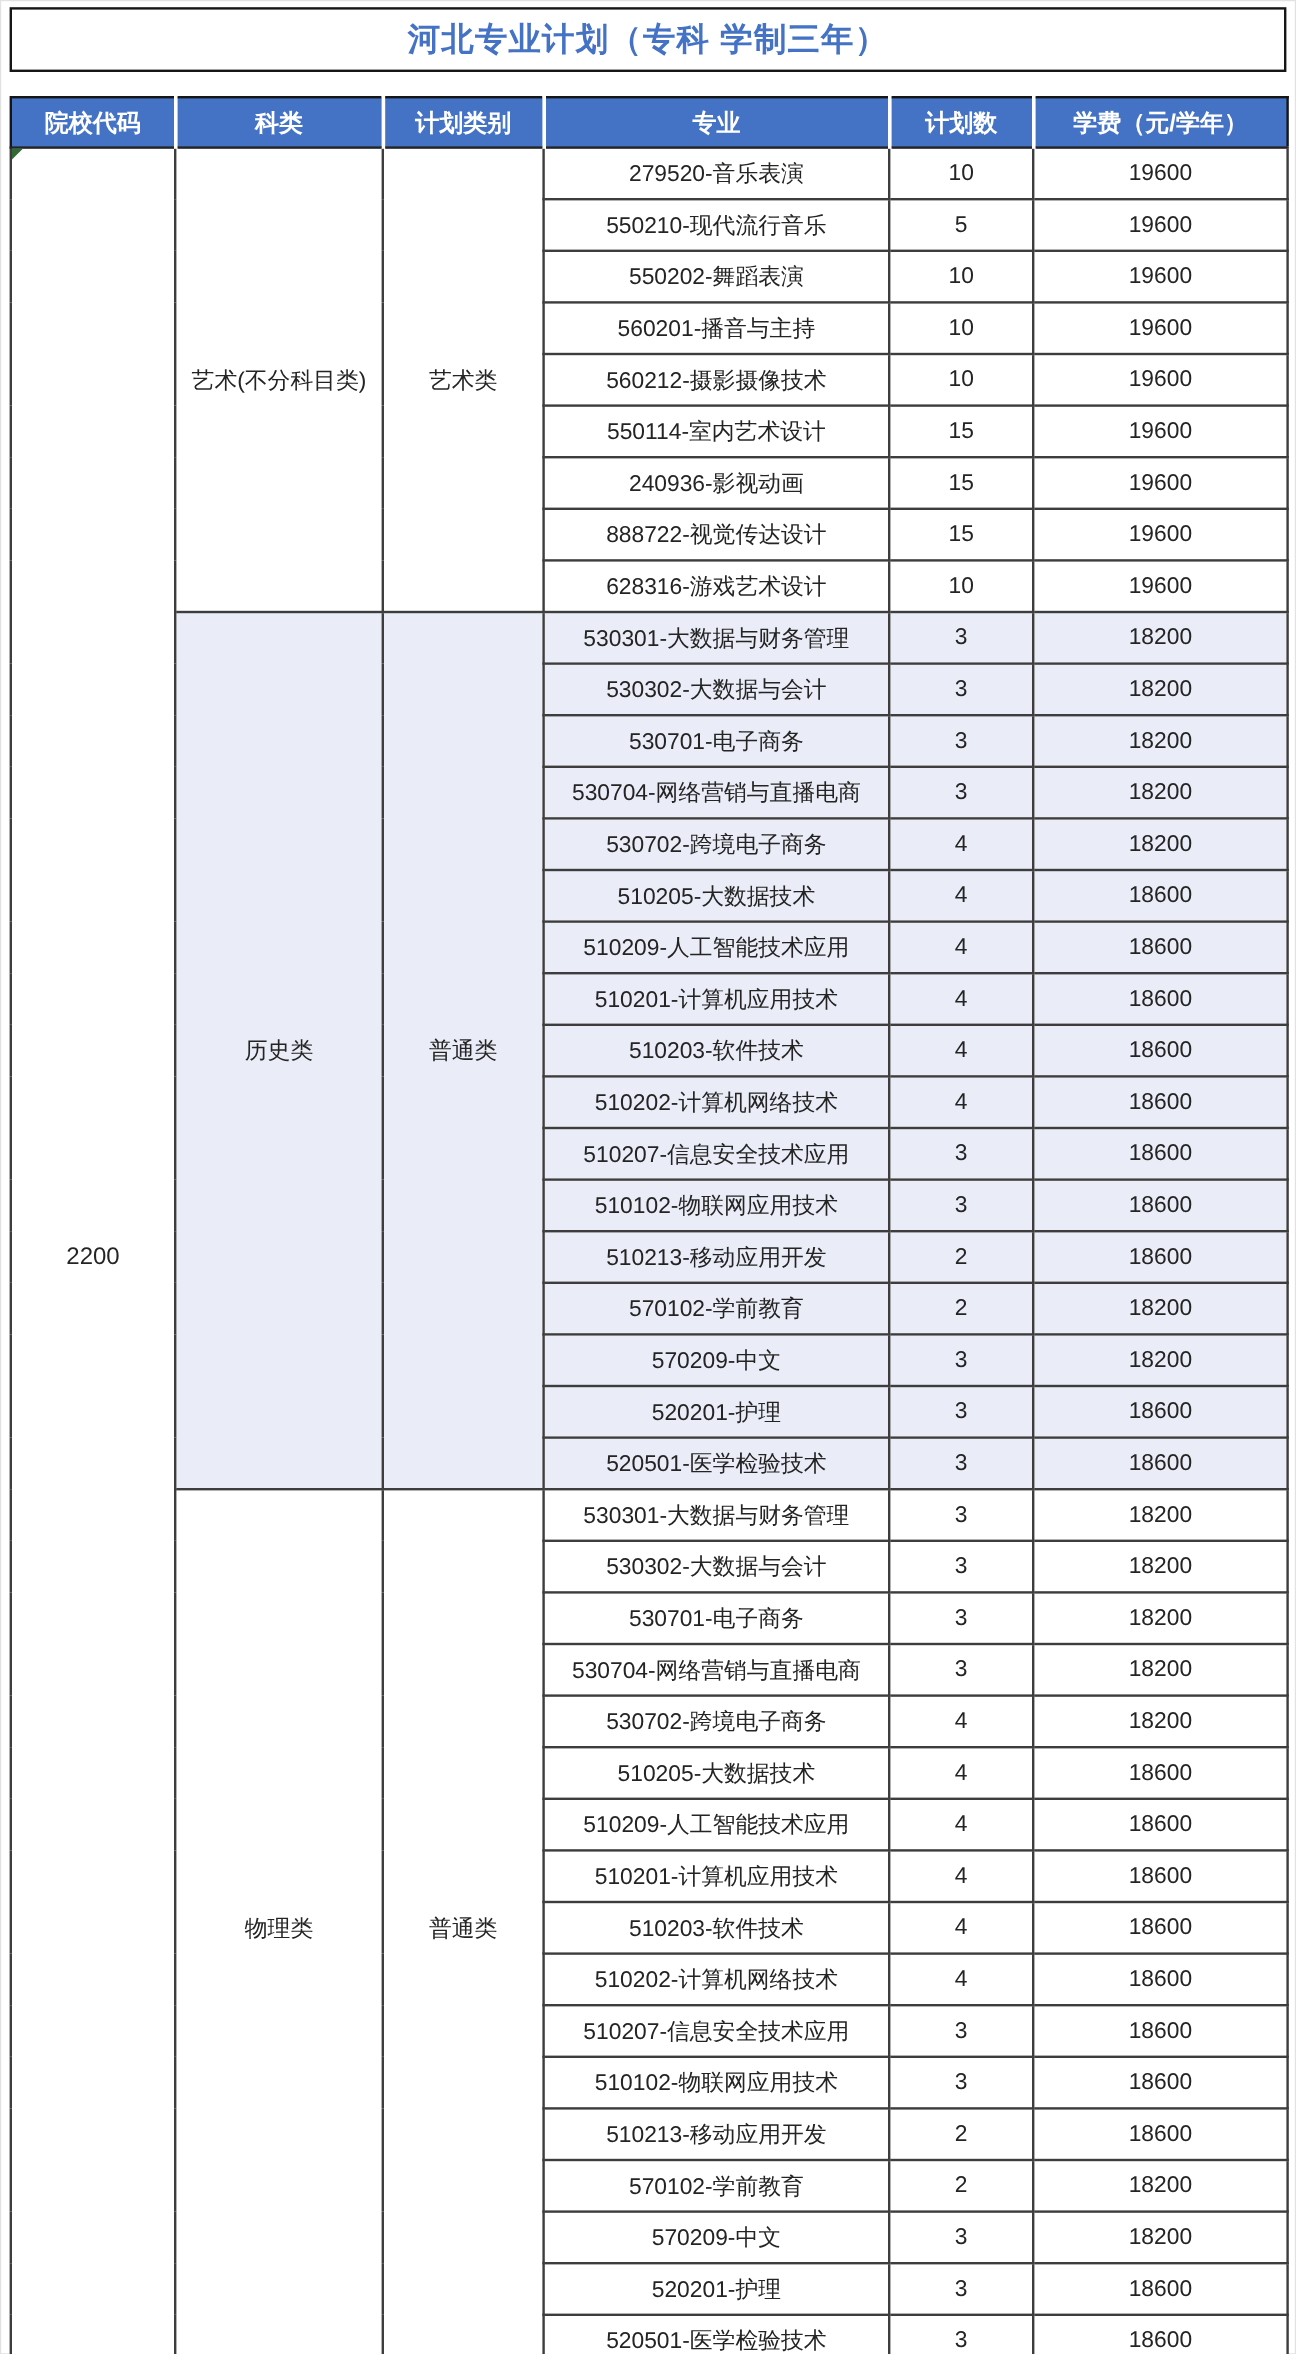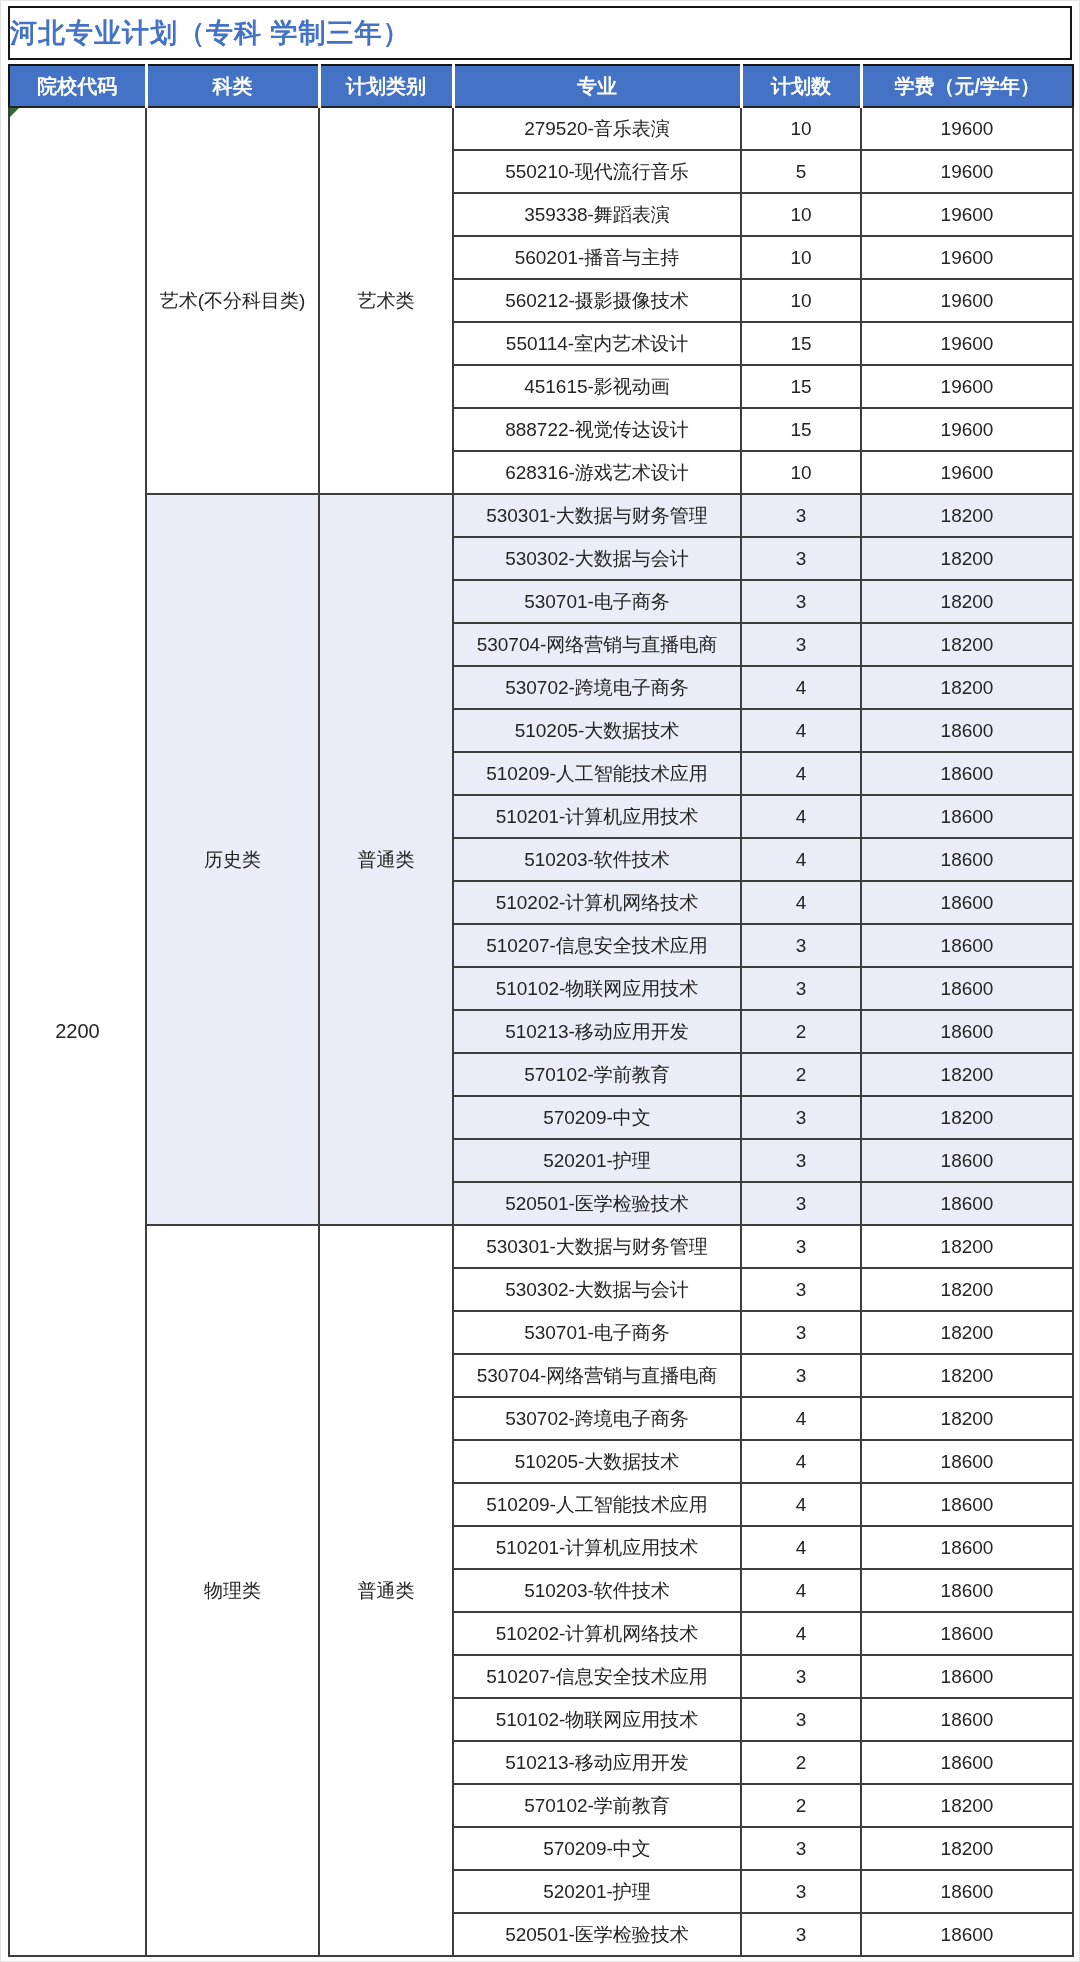--- a/index.html
+++ b/index.html
@@ -23,26 +23,26 @@
     width: 1064px;
   }
   .title-box {
     box-sizing: border-box;
     width: 1064px;
     height: 54px;
     border: 2px solid #161616;
     background: #ffffff;
     display: flex;
     align-items: center;
-    justify-content: flex-start;
+    justify-content: center;
     font-size: 27px;
     font-weight: bold;
     color: var(--title-color, #4472C4);
     letter-spacing: 1px;
-    margin-bottom: 4px;
+    margin-bottom: 20px;
   }
   table.plan-table {
     border-collapse: collapse;
     table-layout: fixed;
     width: 1064px;
     border: 2px solid #161616;
   }
   .plan-table th {
     box-sizing: border-box;
     height: 42px;
@@ -122,41 +122,41 @@
             <td class="">279520-音乐表演</td>
             <td class="">10</td>
             <td class="">19600</td>
           </tr>
           <tr>
             <td class="">550210-现代流行音乐</td>
             <td class="">5</td>
             <td class="">19600</td>
           </tr>
           <tr>
-            <td class="">359338-舞蹈表演</td>
+            <td class="">550202-舞蹈表演</td>
             <td class="">10</td>
             <td class="">19600</td>
           </tr>
           <tr>
             <td class="">560201-播音与主持</td>
             <td class="">10</td>
             <td class="">19600</td>
           </tr>
           <tr>
             <td class="">560212-摄影摄像技术</td>
             <td class="">10</td>
             <td class="">19600</td>
           </tr>
           <tr>
             <td class="">550114-室内艺术设计</td>
             <td class="">15</td>
             <td class="">19600</td>
           </tr>
           <tr>
-            <td class="">451615-影视动画</td>
+            <td class="">240936-影视动画</td>
             <td class="">15</td>
             <td class="">19600</td>
           </tr>
           <tr>
             <td class="">888722-视觉传达设计</td>
             <td class="">15</td>
             <td class="">19600</td>
           </tr>
           <tr>
             <td class="">628316-游戏艺术设计</td>

